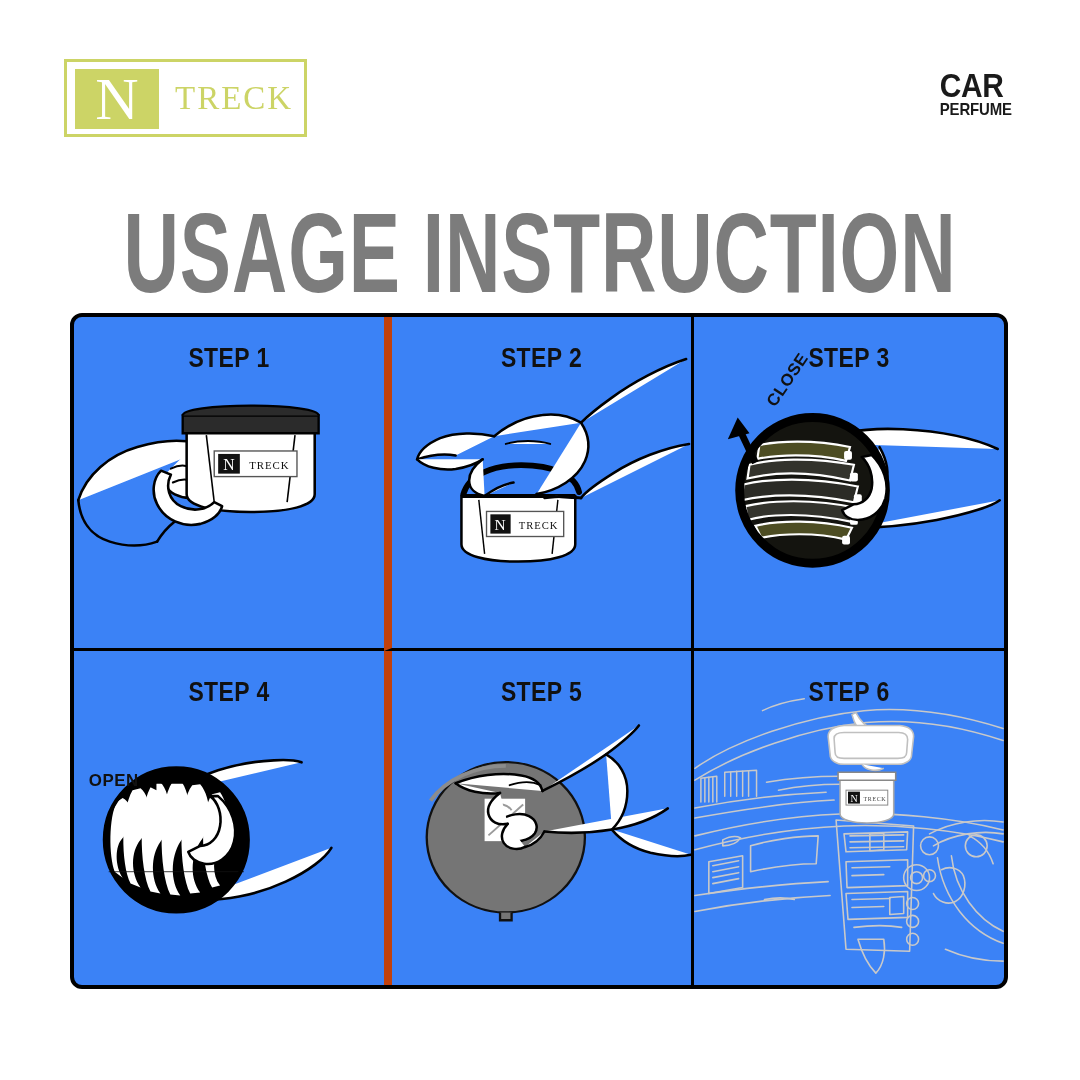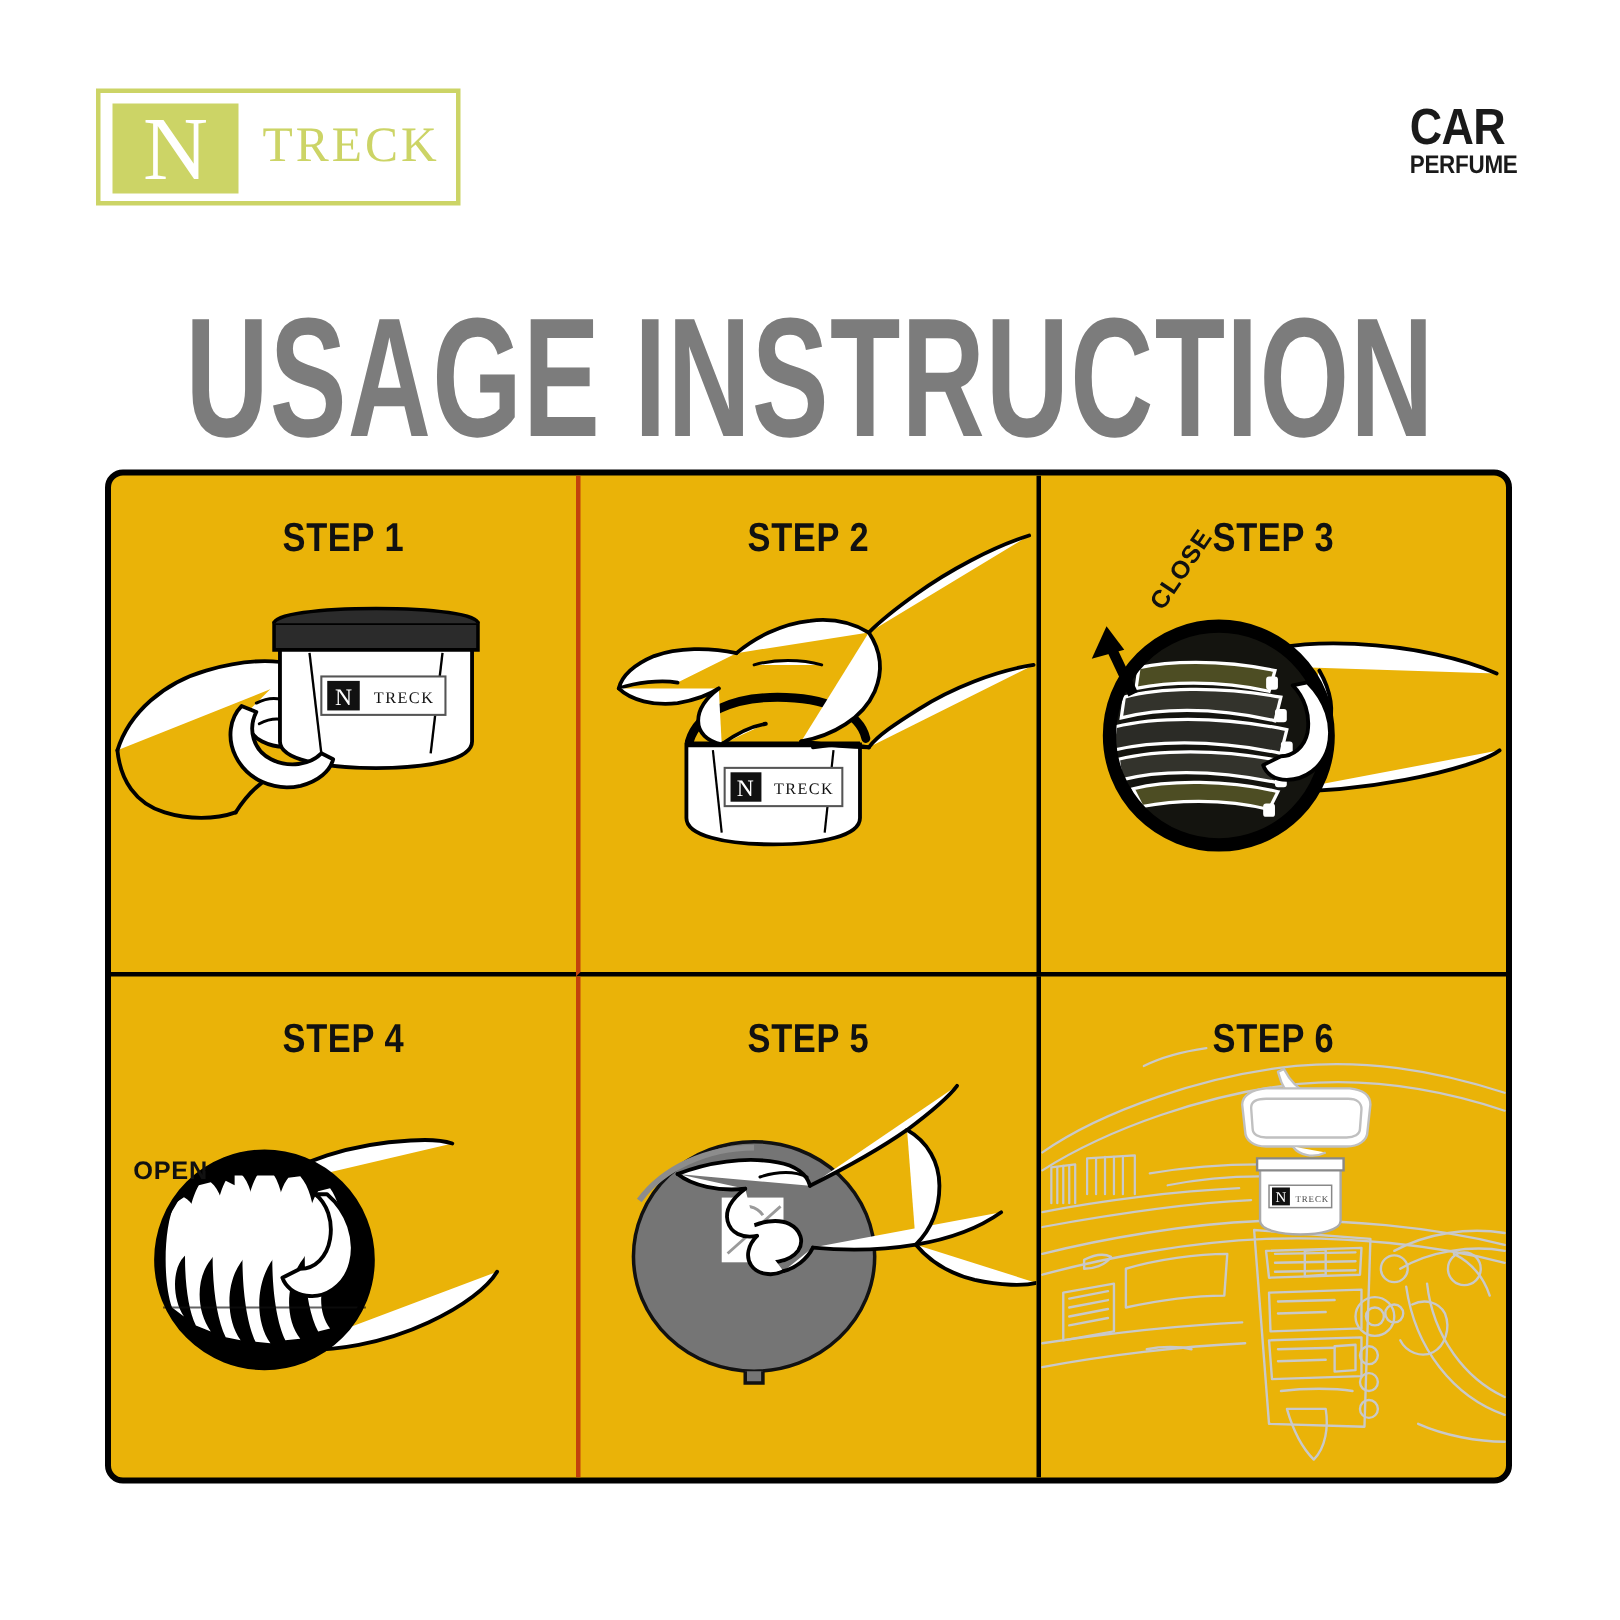--- a/index.html
+++ b/index.html
@@ -103,32 +103,32 @@
   }
 
   
   #steps-grid {
     position: absolute;
     left: 70px; top: 313px;
     width: 938px; height: 676px;
     border: 4px solid #000000;
     border-radius: 12px;
     box-sizing: border-box;
-    background: #eab308;
+    background: #3b82f6;
     display: grid;
     grid-template-columns: 1fr 1fr 1fr;
     grid-template-rows: 1fr 1fr;
     overflow: hidden;
   }
   .step-cell {
     position: relative;
     box-sizing: border-box;
     overflow: hidden;
   }
-  .step-cell.c-mid  { border-left: 3px solid #c2410c; border-right: 3px solid #000; }
+  .step-cell.c-mid  { border-left: 8px solid #c2410c; border-right: 3px solid #000; }
   .step-cell.r-top  { border-bottom: 3px solid #000; }
 
   .step-title {
     position: absolute;
     left: 0; top: 26px;
     width: 100%;
     text-align: center;
     font-family: "Liberation Sans", sans-serif;
     font-weight: bold;
     font-size: 27px;

